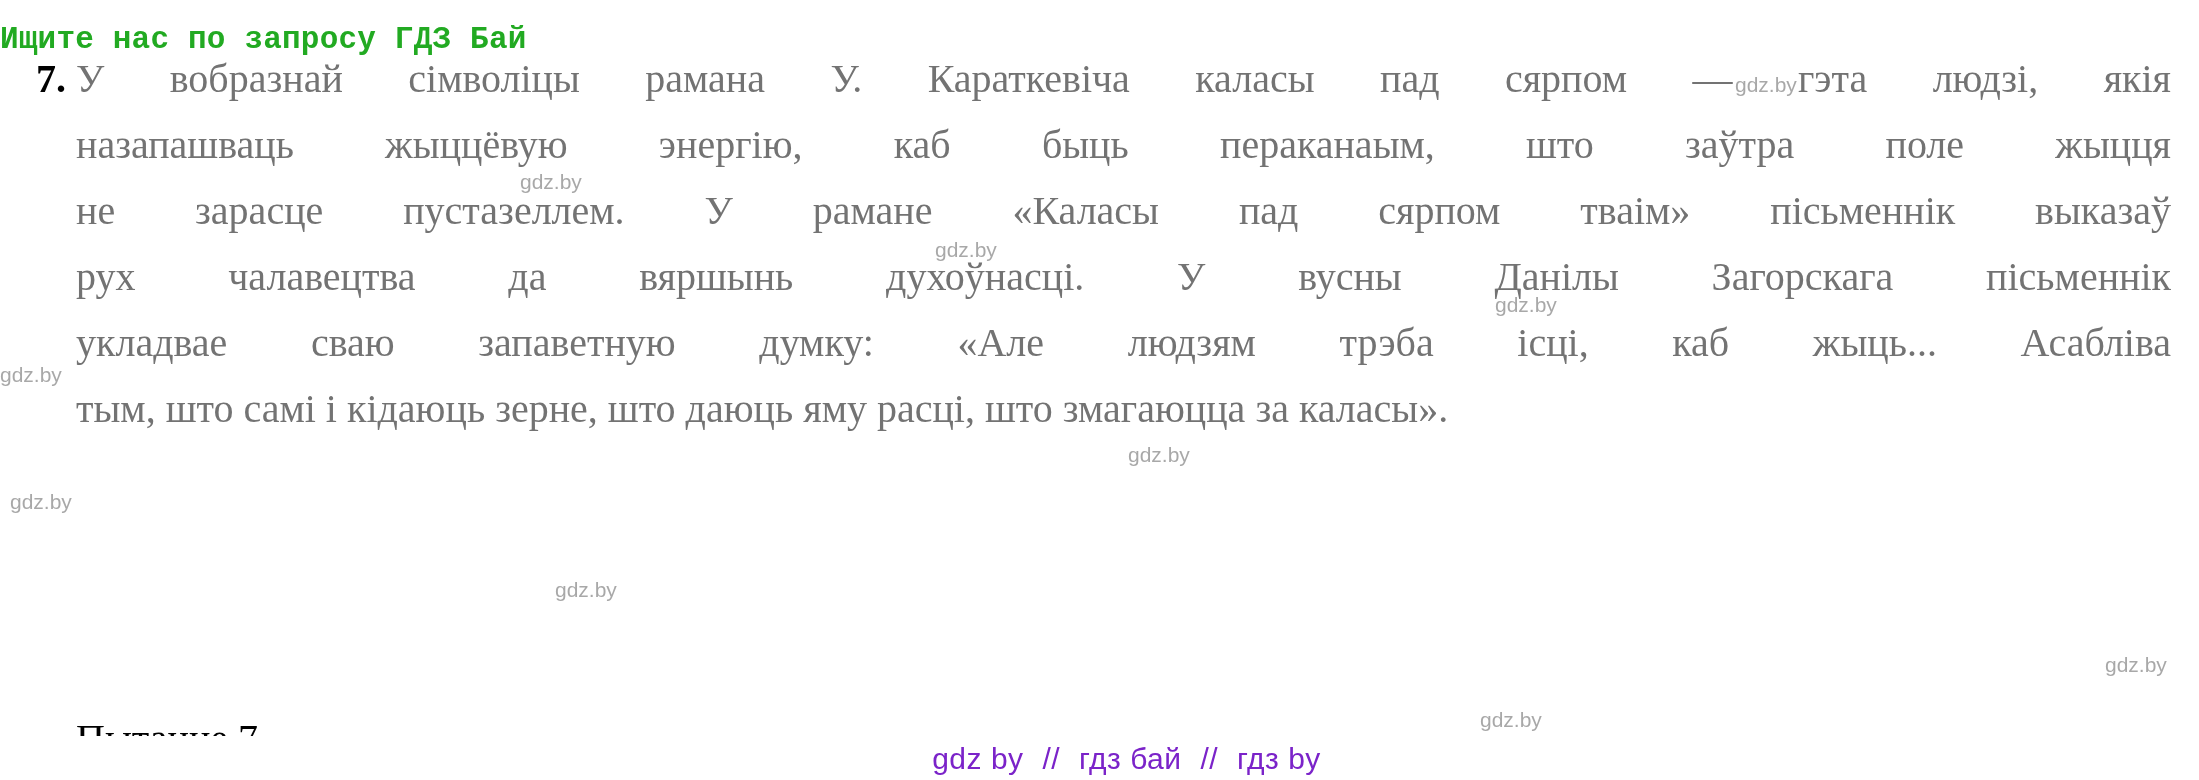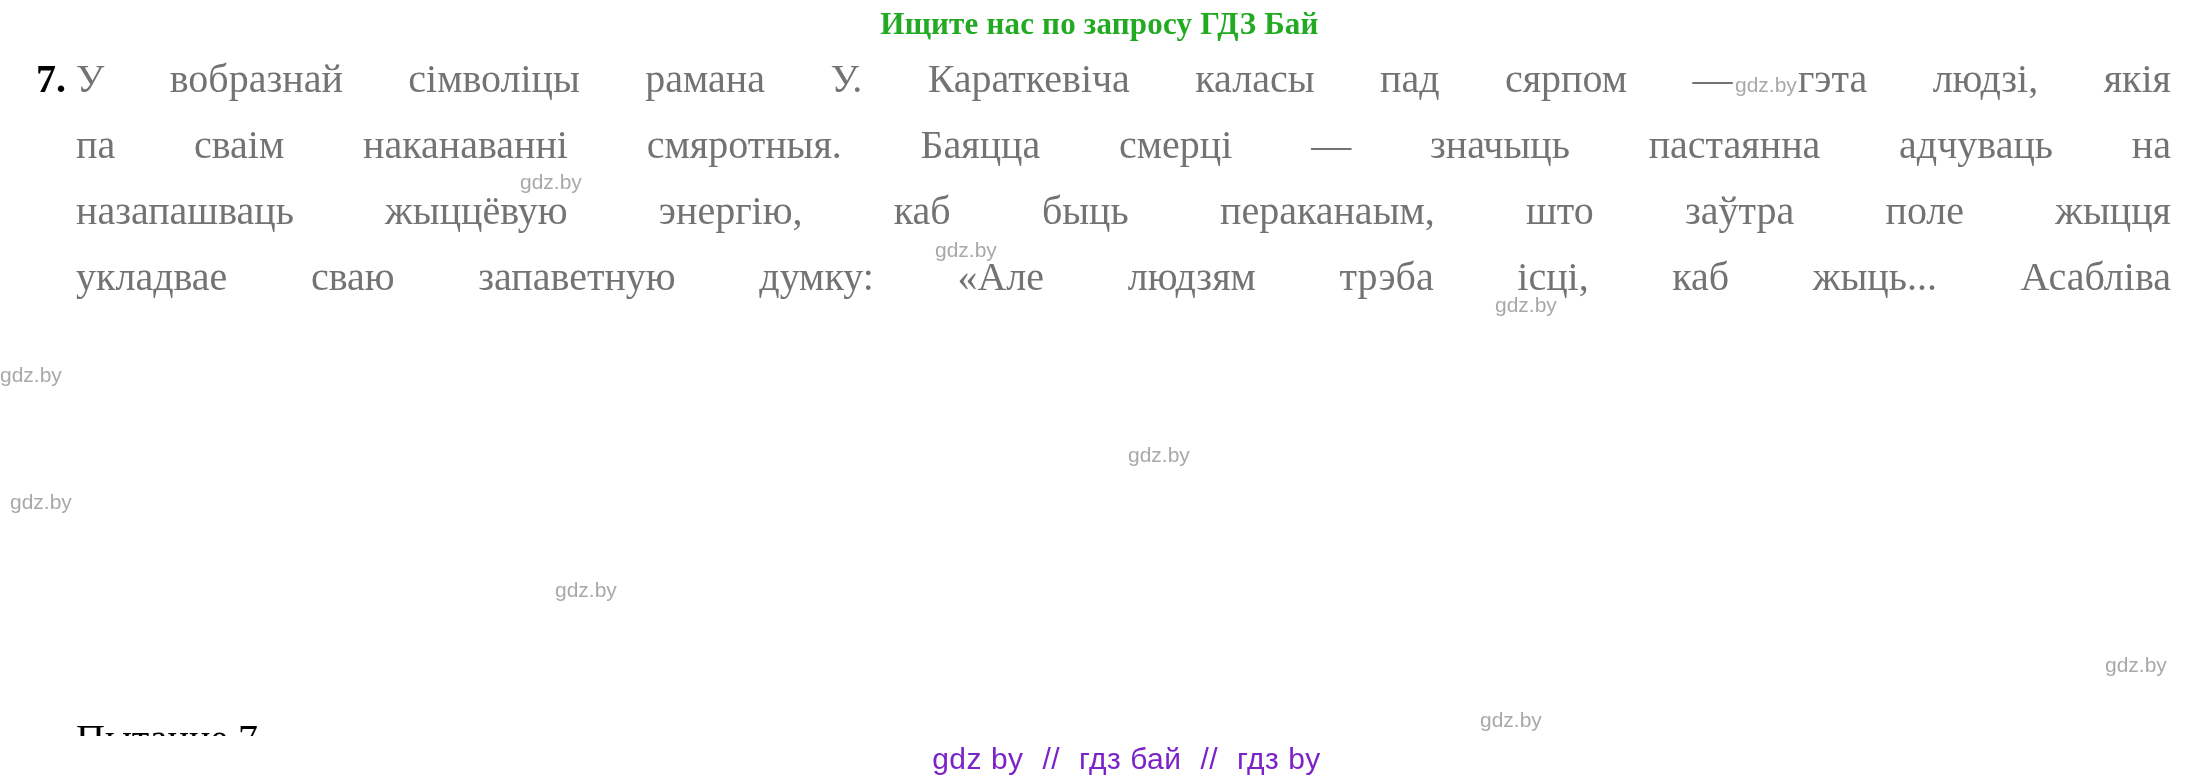--- a/index.html
+++ b/index.html
@@ -14,26 +14,25 @@
     overflow: hidden;
     font-family: "Liberation Serif", serif;
   }
 
   
   .top-banner {
     position: absolute;
     top: 0;
     left: 0;
     width: 100%;
-    text-align: center;
-    font-family: Liberation Serif, serif;
+    font-family: Liberation Mono, monospace;
     font-size: 31px;
     font-weight: bold;
     color: #22aa22;
-    padding-top: 6px;
+    padding-top: 22px;
     box-sizing: border-box;
     letter-spacing: 0.2px;
   }
 
   
   .answer-block {
     position: absolute;
     top: 46px;
     left: 0;
     width: 2199px;
@@ -126,23 +125,25 @@
 </head>
 <body>
 
 <div class="top-banner">Ищите нас по запросу ГДЗ Бай</div>
 
 <div class="answer-block">
   <div class="answer-row">
     <div class="task-number">7.</div>
     <div class="answer-text">
       <span class="line">У вобразнай сімволіцы рамана У. Караткевіча каласы пад сярпом — гэта людзі, якія</span>
-      <span class="line">па сваім наканаванні смяротныя. Баяцца смерці — значыць пастаянна адчуваць на</span>
       <span class="line">назапашваць жыццёвую энергію, каб быць пераканаым, што заўтра поле жыцця</span>
+      <span class="line">не зарасце пустазеллем. У рамане «Каласы пад сярпом тваім» пісьменнік выказаў</span>
+      <span class="line">рух чалавецтва да вяршынь духоўнасці. У вусны Данілы Загорскага пісьменнік</span>
       <span class="line">укладвае сваю запаветную думку: «Але людзям трэба ісці, каб жыць... Асабліва</span>
+      <span class="line free">тым, што самі і кідаюць зерне, што даюць яму расці, што змагаюцца за каласы».</span>
     </div>
   </div>
 </div>
 
 <div class="cut-line">Пытанне 7.</div>
 
 <div class="footer">
   <span>gdz by</span>
   <span class="sep">//</span>
   <span>гдз бай</span>

